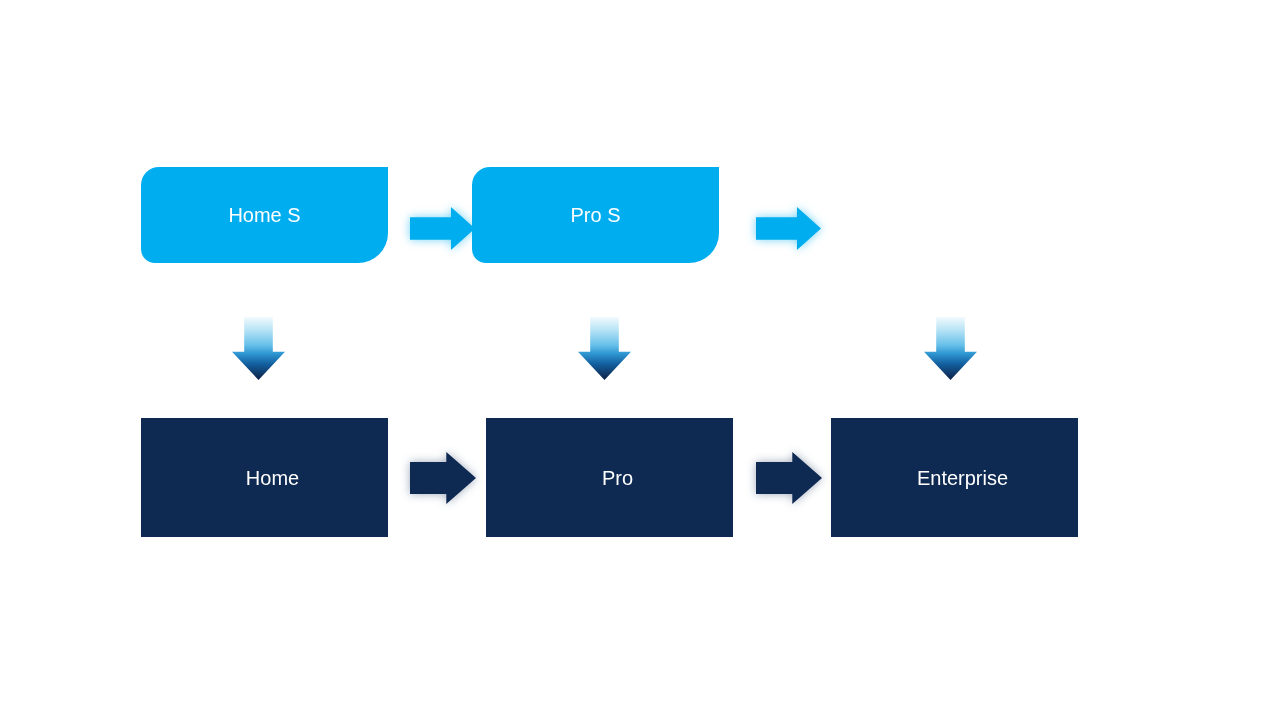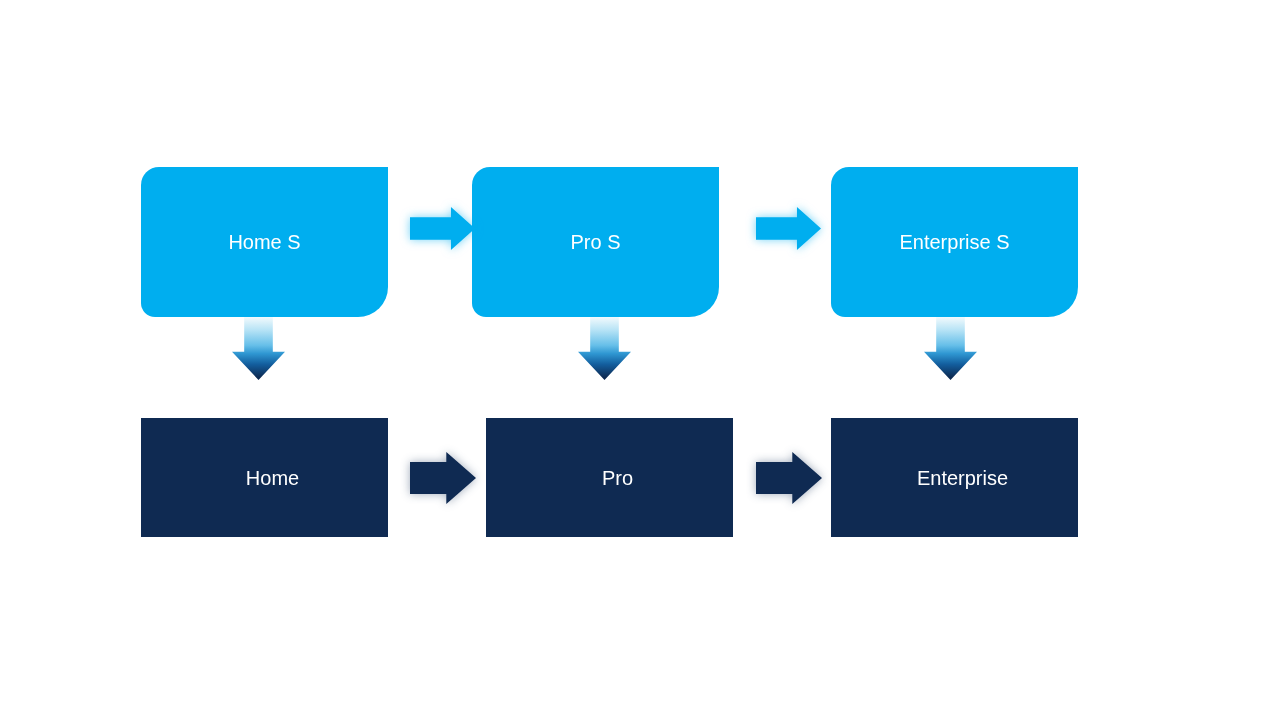--- a/index.html
+++ b/index.html
@@ -12,21 +12,21 @@
   }
   .box{
     position:absolute;
     width:247px;
     display:flex;align-items:center;justify-content:center;
     color:#ffffff;
     font-size:20px;
     line-height:1.2;
   }
   .box.top-style{
-    top:167px;height:150px;
+    top:167px;height:96px;
     background:var(--cyan);
     border-radius:18px 0 30px 14px;
   }
   .box.bottom-style{
     top:418px;height:119px;
     background:var(--navy);
     border-radius:0;
   }
   .box.bottom-style .label{transform:translateX(-10px);margin-left:36px;}
   .glow-cyan{position:absolute;filter:drop-shadow(0 0 5px var(--cyan-glow));}
@@ -53,23 +53,20 @@
 <body style="background: rgb(255, 255, 255);">
 
 <div class="canvas">
 
   <div class="box top-style" style="left:141px">
     <span class="label">Home S</span>
   </div>
   <div class="box top-style" style="left:472px">
     <span class="label">Pro S</span>
   </div>
-  <div class="box top-style" style="left:831px">
-    <span class="label">Enterprise S</span>
-  </div>
 
   <div class="glow-cyan" style="left:410px;top:207px">
     <div class="right-arrow-top"></div>
   </div>
   <div class="glow-cyan" style="left:756px;top:207px">
     <div class="right-arrow-top"></div>
   </div>
 
   <div class="down-arrow" style="left:232px"></div>
   <div class="down-arrow" style="left:578px"></div>

